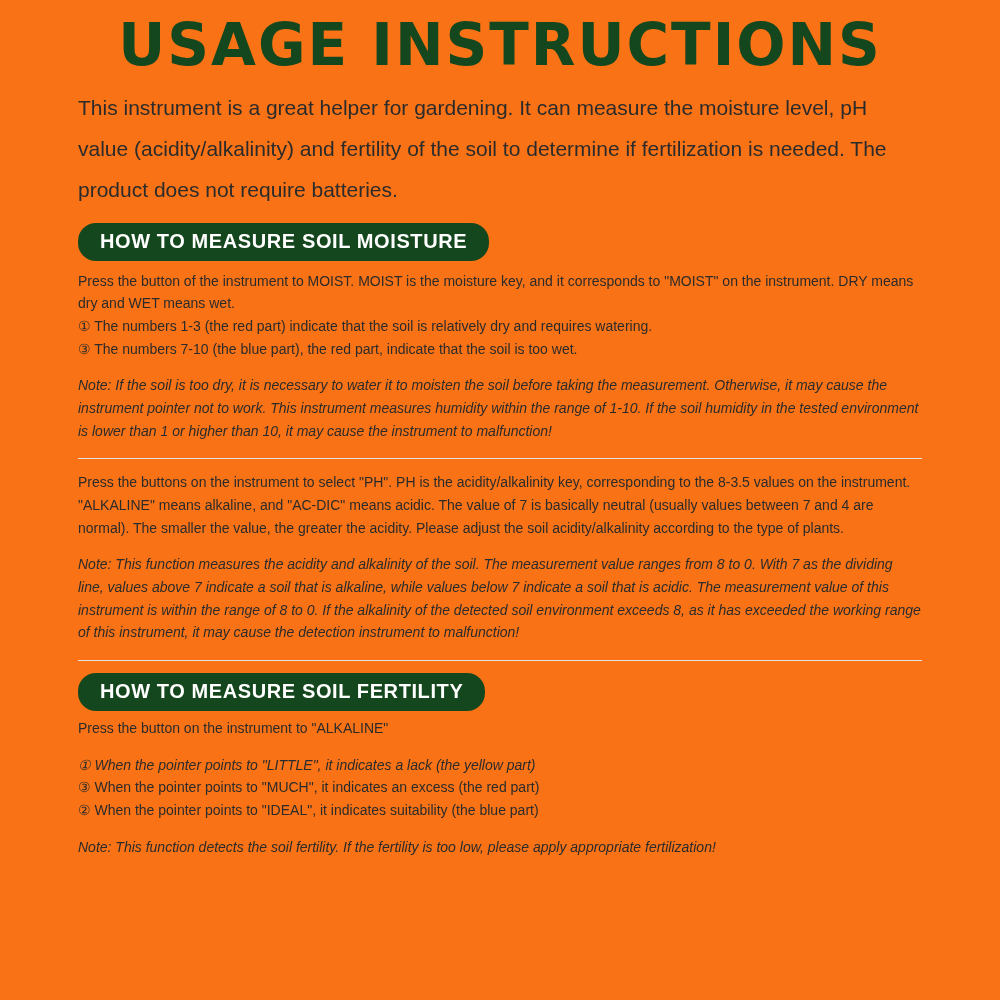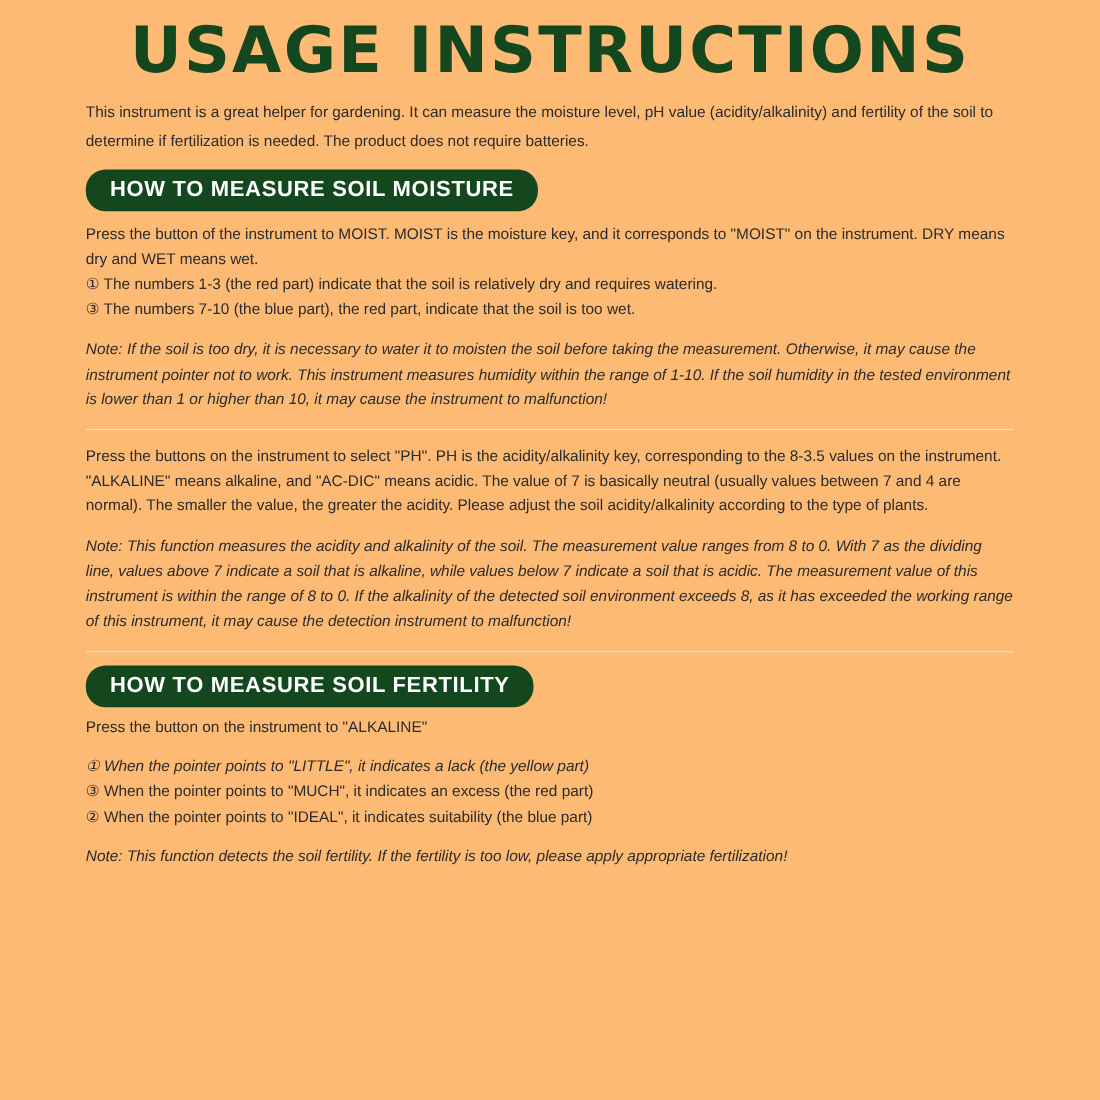--- a/index.html
+++ b/index.html
@@ -9,35 +9,35 @@
     width: 1000px;
     height: 1000px;
     background: #ffffff;
     font-family: "Liberation Sans", sans-serif;
   }
   .page {
     width: 1000px;
     height: 1000px;
     position: relative;
     overflow: hidden;
-    background: #fdba74;
+    background: #f97316;
   }
   .title {
     text-align: center;
     font-size: 58px;
     font-weight: bold;
     color: #14471d;
     letter-spacing: 2px;
     margin: 14px 0 6px 0;
     line-height: 1.1;
     font-family: "DejaVu Sans", sans-serif;
   }
   .intro {
     margin: 10px 78px 0 78px;
-    font-size: 14px;
+    font-size: 21px;
     color: #2b2b2b;
     line-height: 1.95;
   }
   .intro p { margin: 0; }
   .section { margin-top: 12px; }
   .badge-row {
     margin-left: 78px;
   }
   .badge {
     display: inline-block;

